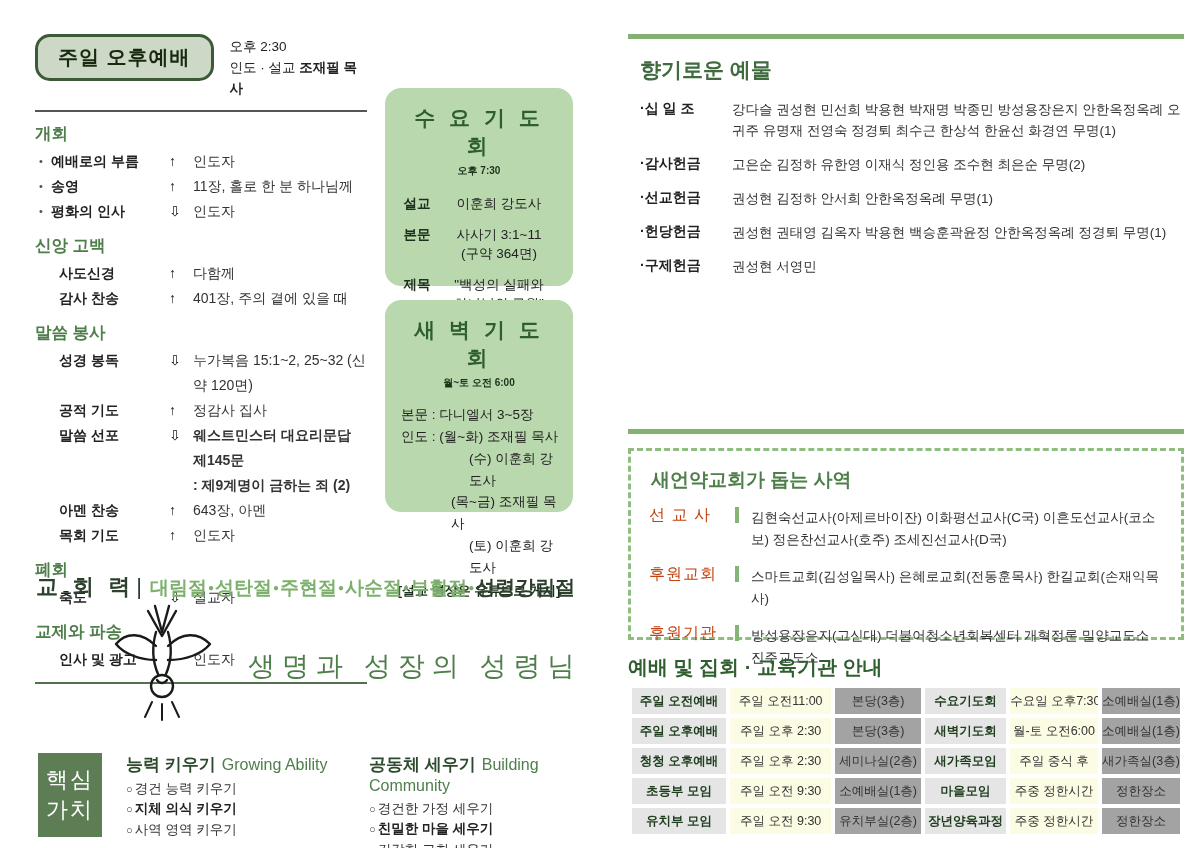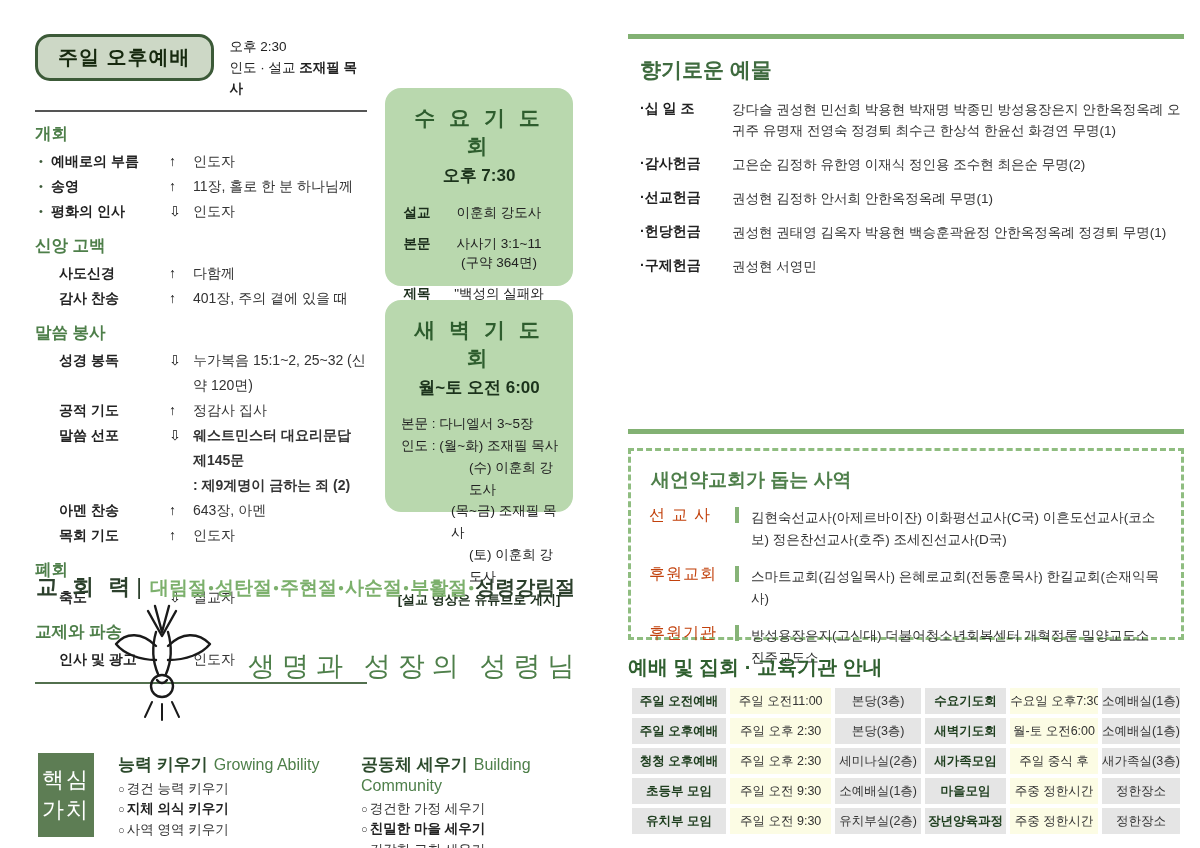--- a/index.html
+++ b/index.html
@@ -23,21 +23,21 @@
   .oi-mark { width:24px; text-align:left; color:#111; }
   .oi-mark.up { font-weight:bold; }
   .oi-text { flex:1; color:#333; }
   .oi-text .second { display:block; }
   .oi-text.boldtext { font-weight:bold; }
 
   
   .green-box { position:absolute; left:385px; width:188px; background:#b9d8ae;
     border-radius:16px; padding:16px 12px; }
   .gb-title { text-align:center; color:#2e5d2e; font-weight:bold; font-size:21px; letter-spacing:4px; }
-  .gb-time { text-align:center; color:#1c331c; font-weight:bold; font-size:17px; margin-top:4px; }
+  .gb-time { text-align:center; color:#1c331c; font-weight:bold; font-size:10px; margin-top:4px; }
   .wed-box { top:88px; height:198px; }
   .dawn-box { top:300px; height:212px; }
   .gb-rows { margin-top:16px; }
   .gb-row { display:flex; font-size:13.5px; line-height:1.45; margin-bottom:11px;text-align:center; }
   .gb-label { width:40px; font-weight:bold; color:#1c2e1c; flex-shrink:0; }
   .gb-value { flex:1; color:#222; }
   .dawn-lines { margin-top:14px; font-size:13.5px; line-height:1.62; color:#222; }
   .dawn-line.l  { padding-left:4px; }
   .dawn-line.i1 { padding-left:54px; }
   .dawn-line.i2 { padding-left:72px; }
@@ -49,21 +49,21 @@
   .cal-pipe { font-size:22px; color:#2c402c; margin:0 8px 0 2px; }
   .cal-item { font-size:19px; font-weight:bold; color:#7cb06c; }
   .cal-dot { font-size:10px; color:#7cb06c; vertical-align:3px; margin:0 1px; }
   .cal-last { font-size:20px; font-weight:bold; color:#2c402c; }
   .dove-wrap { position:absolute; left:108px; top:598px; }
   .motto { position:absolute; left:248px; top:648px; font-family:"Liberation Serif","DejaVu Serif",serif;
     font-size:27px; color:#4e7f4a; letter-spacing:7px; }
 
   
   .core-row { position:absolute; left:38px; top:753px; display:flex; gap:24px; }
-  .core-box { width:56px; height:84px; background:#5d7d54; color:#fff; display:flex;
+  .core-box { width:64px; height:84px; background:#5d7d54; color:#fff; display:flex;
     flex-direction:column; align-items:center; justify-content:center; font-size:22px;
     font-family:"Liberation Serif","DejaVu Serif",serif; line-height:1.35; letter-spacing:2px; }
   .core-col { width:215px; }
   .core-title { font-size:17px; }
   .core-title .kr { font-weight:bold; color:#2c4a2c; }
   .core-title .en { color:#4e7f4a; margin-left:6px; font-size:16px;margin-top:23px; }
   .core-items { margin-top:3px; font-size:13.5px; line-height:1.5; color:#333; }
   .core-item .circ { font-size:11px; margin-right:2px; color:#333; }
   .core-item.bold { font-weight:bold; color:#222; }
 
@@ -84,21 +84,21 @@
   .min-row { display:flex; margin-bottom:14px; align-items:flex-start; }
   .min-label { width:86px; flex-shrink:0; font-size:16px; color:#c2410c; letter-spacing:1px; }
   .min-tick { width:4px; height:16px; background:#86b377; margin:2px 12px 0 0; flex-shrink:0; }
   .min-text { flex:1; font-size:13.5px; line-height:1.6; color:#333; padding-top:2px; }
 
   .schedule-title { top:624px; left:0; font-size:20px; color:#2f5f2f; }
   .schedule { position:absolute; left:0; top:654px; width:556px; border-collapse:separate; border-spacing:4px 4px; table-layout:fixed; }
   .schedule td { height:26px; text-align:center; vertical-align:middle; font-size:12.5px; white-space:nowrap; overflow:hidden; }
   .schedule td.lab { background:#e5e5e5; color:#1d3d1d; font-weight:bold; }
   .schedule td.tim { background:#fcfce4; color:#333; }
-  .schedule td.plc { background:#e5e5e5; color:#333; }
+  .schedule td.plc { background:#a3a3a3; color:#333; }
 </style>
 </head>
 <body>
 
 <div class="page">
 
   <section class="left-inner">
     <div class="header-row">
       <div class="badge">주일 오후예배</div>
       <div class="header-info">

